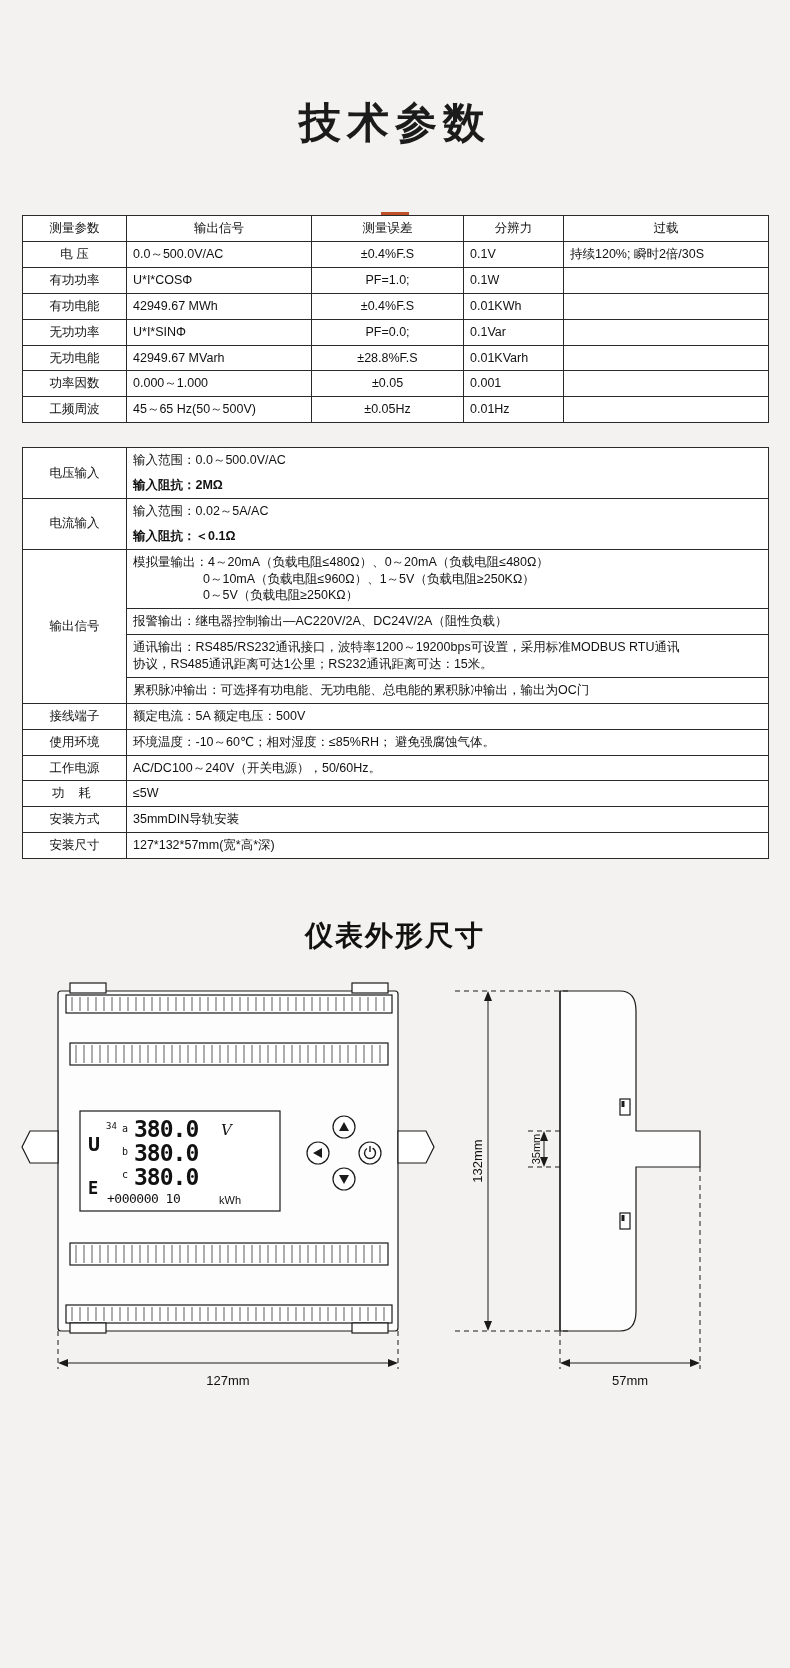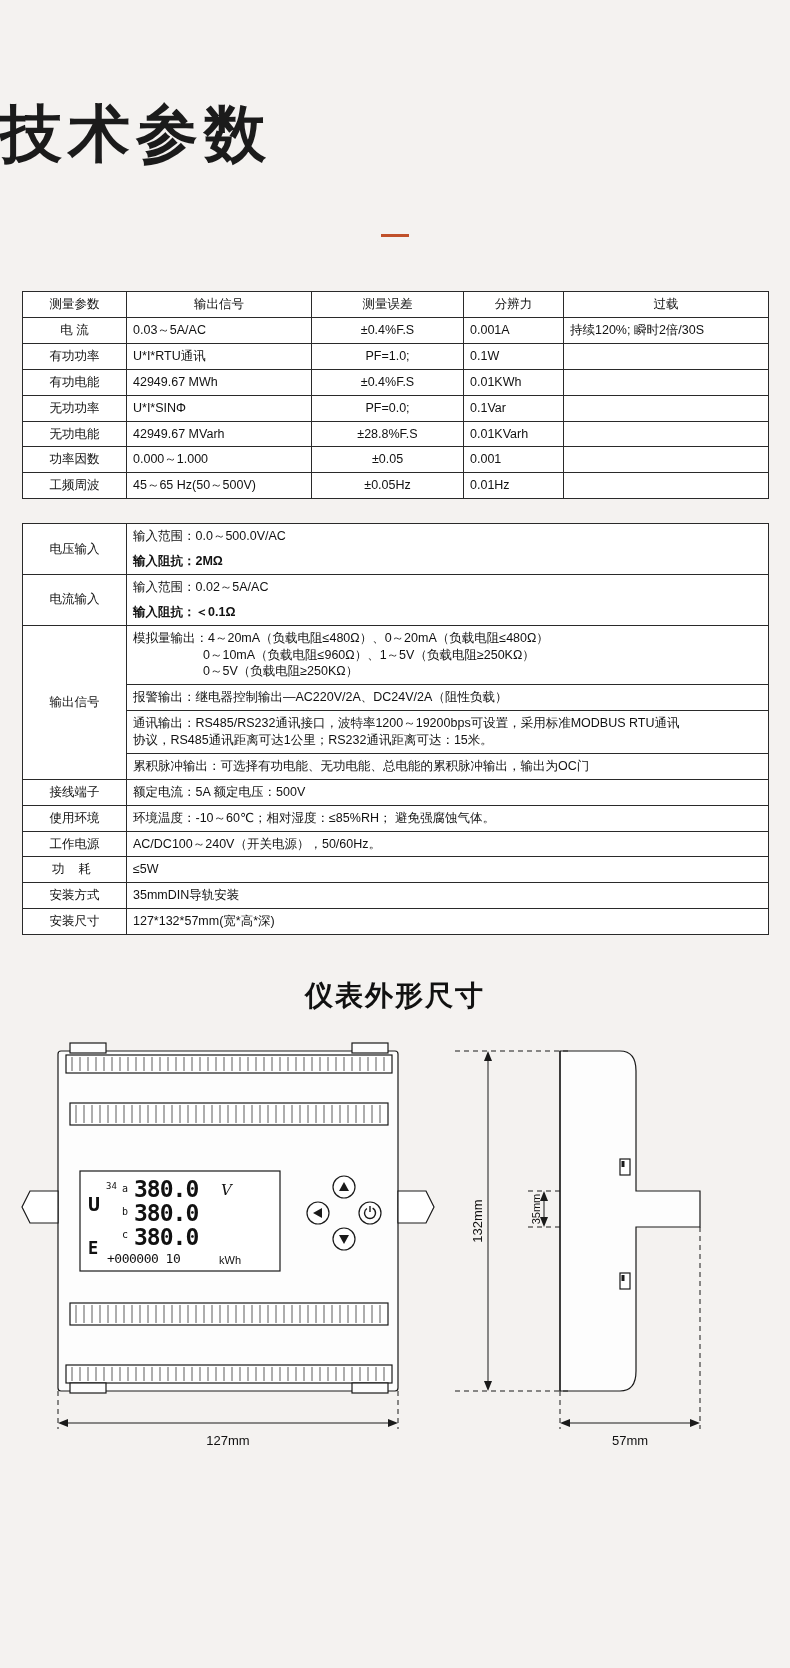--- a/index.html
+++ b/index.html
@@ -9,21 +9,22 @@
     font-family: "Liberation Sans", "DejaVu Sans", sans-serif;
   }
   .page {
     position: relative;
     width: 790px;
     min-height: 1668px;
     background: #f4f2f0;
     overflow: hidden;
   }
   .title-main {
-    font-size: 62px;
+    text-align: center;
+    font-size: 42px;
     font-weight: bold;
     letter-spacing: 6px;
     color: #1b1b1b;
     padding-top: 100px;
     line-height: 1.1;
     font-family: "Liberation Sans", "DejaVu Sans", sans-serif;
   }
   .title-rule {
     width: 28px;
     height: 3px;
@@ -42,42 +43,42 @@
   table.spec td, table.spec th {
     border: 1px solid #2a2a2a;
     font-size: 12.5px;
     color: #111;
     padding: 4px 6px;
     vertical-align: middle;
     font-weight: normal;
     line-height: 1.35;
     font-family: "Liberation Sans", "DejaVu Sans", sans-serif;
   }
-  .t1 { margin-top: 54px; }
+  .t1 { }
   .t1 td.c { text-align: center; }
   .t1 td.l { text-align: left; }
   .t1 .hdr td { text-align: center; }
   .sp-name { text-align: center; letter-spacing: 0px; }
   .spread { letter-spacing: 14px; padding-left: 14px !important; }
 
   .t2 { margin-top: 24px; }
   .t2 td { vertical-align: middle; margin-left: 21px; }
   .t2 td.lbl { text-align: center; width: 104px; }
   .t2 td.val { text-align: left; }
   .t2 .nb-top { border-bottom: none; }
   .t2 .nb-bottom { border-top: none; font-weight: bold; }
 
   
   .title-sub {
     text-align: center;
     font-size: 28px;
     font-weight: bold;
     color: #111;
     letter-spacing: 2px;
-    margin-top: 42px;
+    margin-top: 58px;
   }
 
   
   .drawing {
     position: relative;
     width: 672px;
     height: 420px;
     margin-top: 26px;
   }
   .drawing svg { display: block; }
@@ -101,29 +102,29 @@
       </colgroup>
       <tbody>
           <tr class="hdr">
         <td>测量参数</td>
         <td>输出信号</td>
         <td>测量误差</td>
         <td>分辨力</td>
         <td>过载</td>
       </tr>
       <tr>
-        <td class="sp-name">电  流</td>
-        <td class="l">0.03～5A/AC</td>
+        <td class="sp-name">电  压</td>
+        <td class="l">0.0～500.0V/AC</td>
         <td class="c">±0.4%F.S</td>
-        <td class="l">0.001A</td>
+        <td class="l">0.1V</td>
         <td class="l">持续120%;  瞬时2倍/30S</td>
       </tr>
       <tr>
         <td class="sp-name">有功功率</td>
-        <td class="l">U*I*RTU通讯</td>
+        <td class="l">U*I*COSΦ</td>
         <td class="c">PF=1.0;</td>
         <td class="l">0.1W</td>
         <td class="l"></td>
       </tr>
       <tr>
         <td class="sp-name">有功电能</td>
         <td class="l">42949.67 MWh</td>
         <td class="c">±0.4%F.S</td>
         <td class="l">0.01KWh</td>
         <td class="l"></td>

